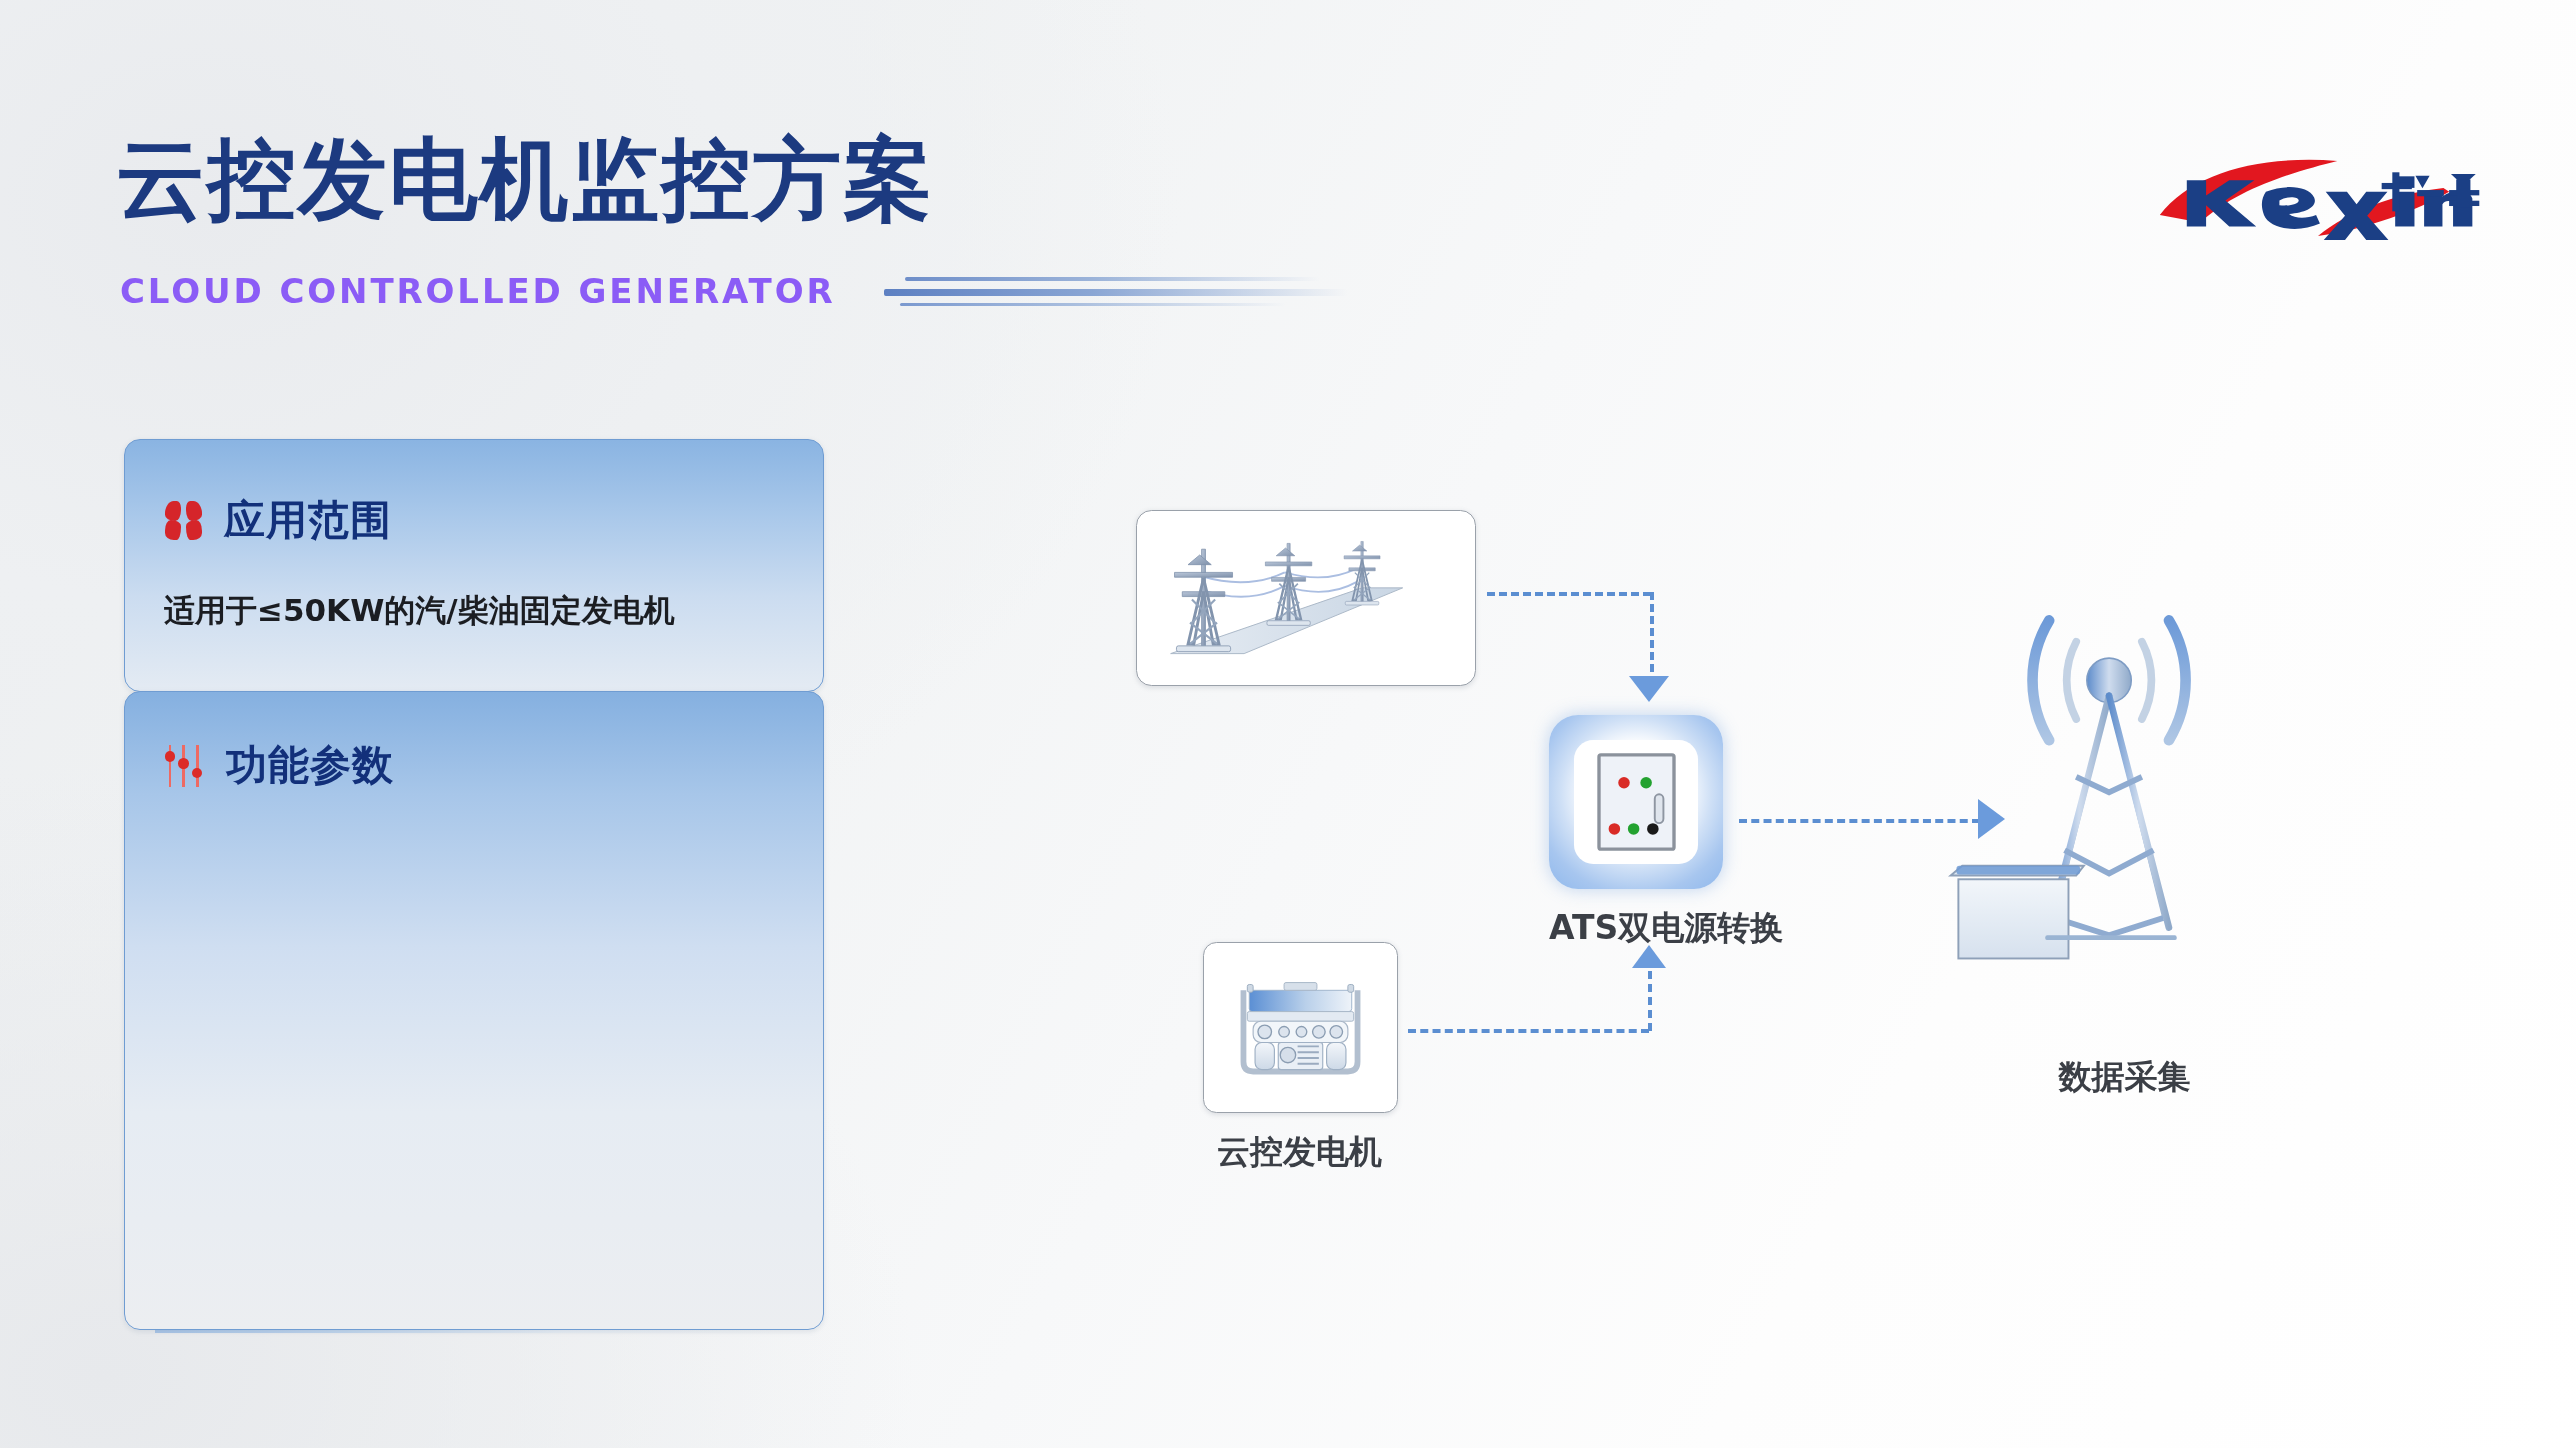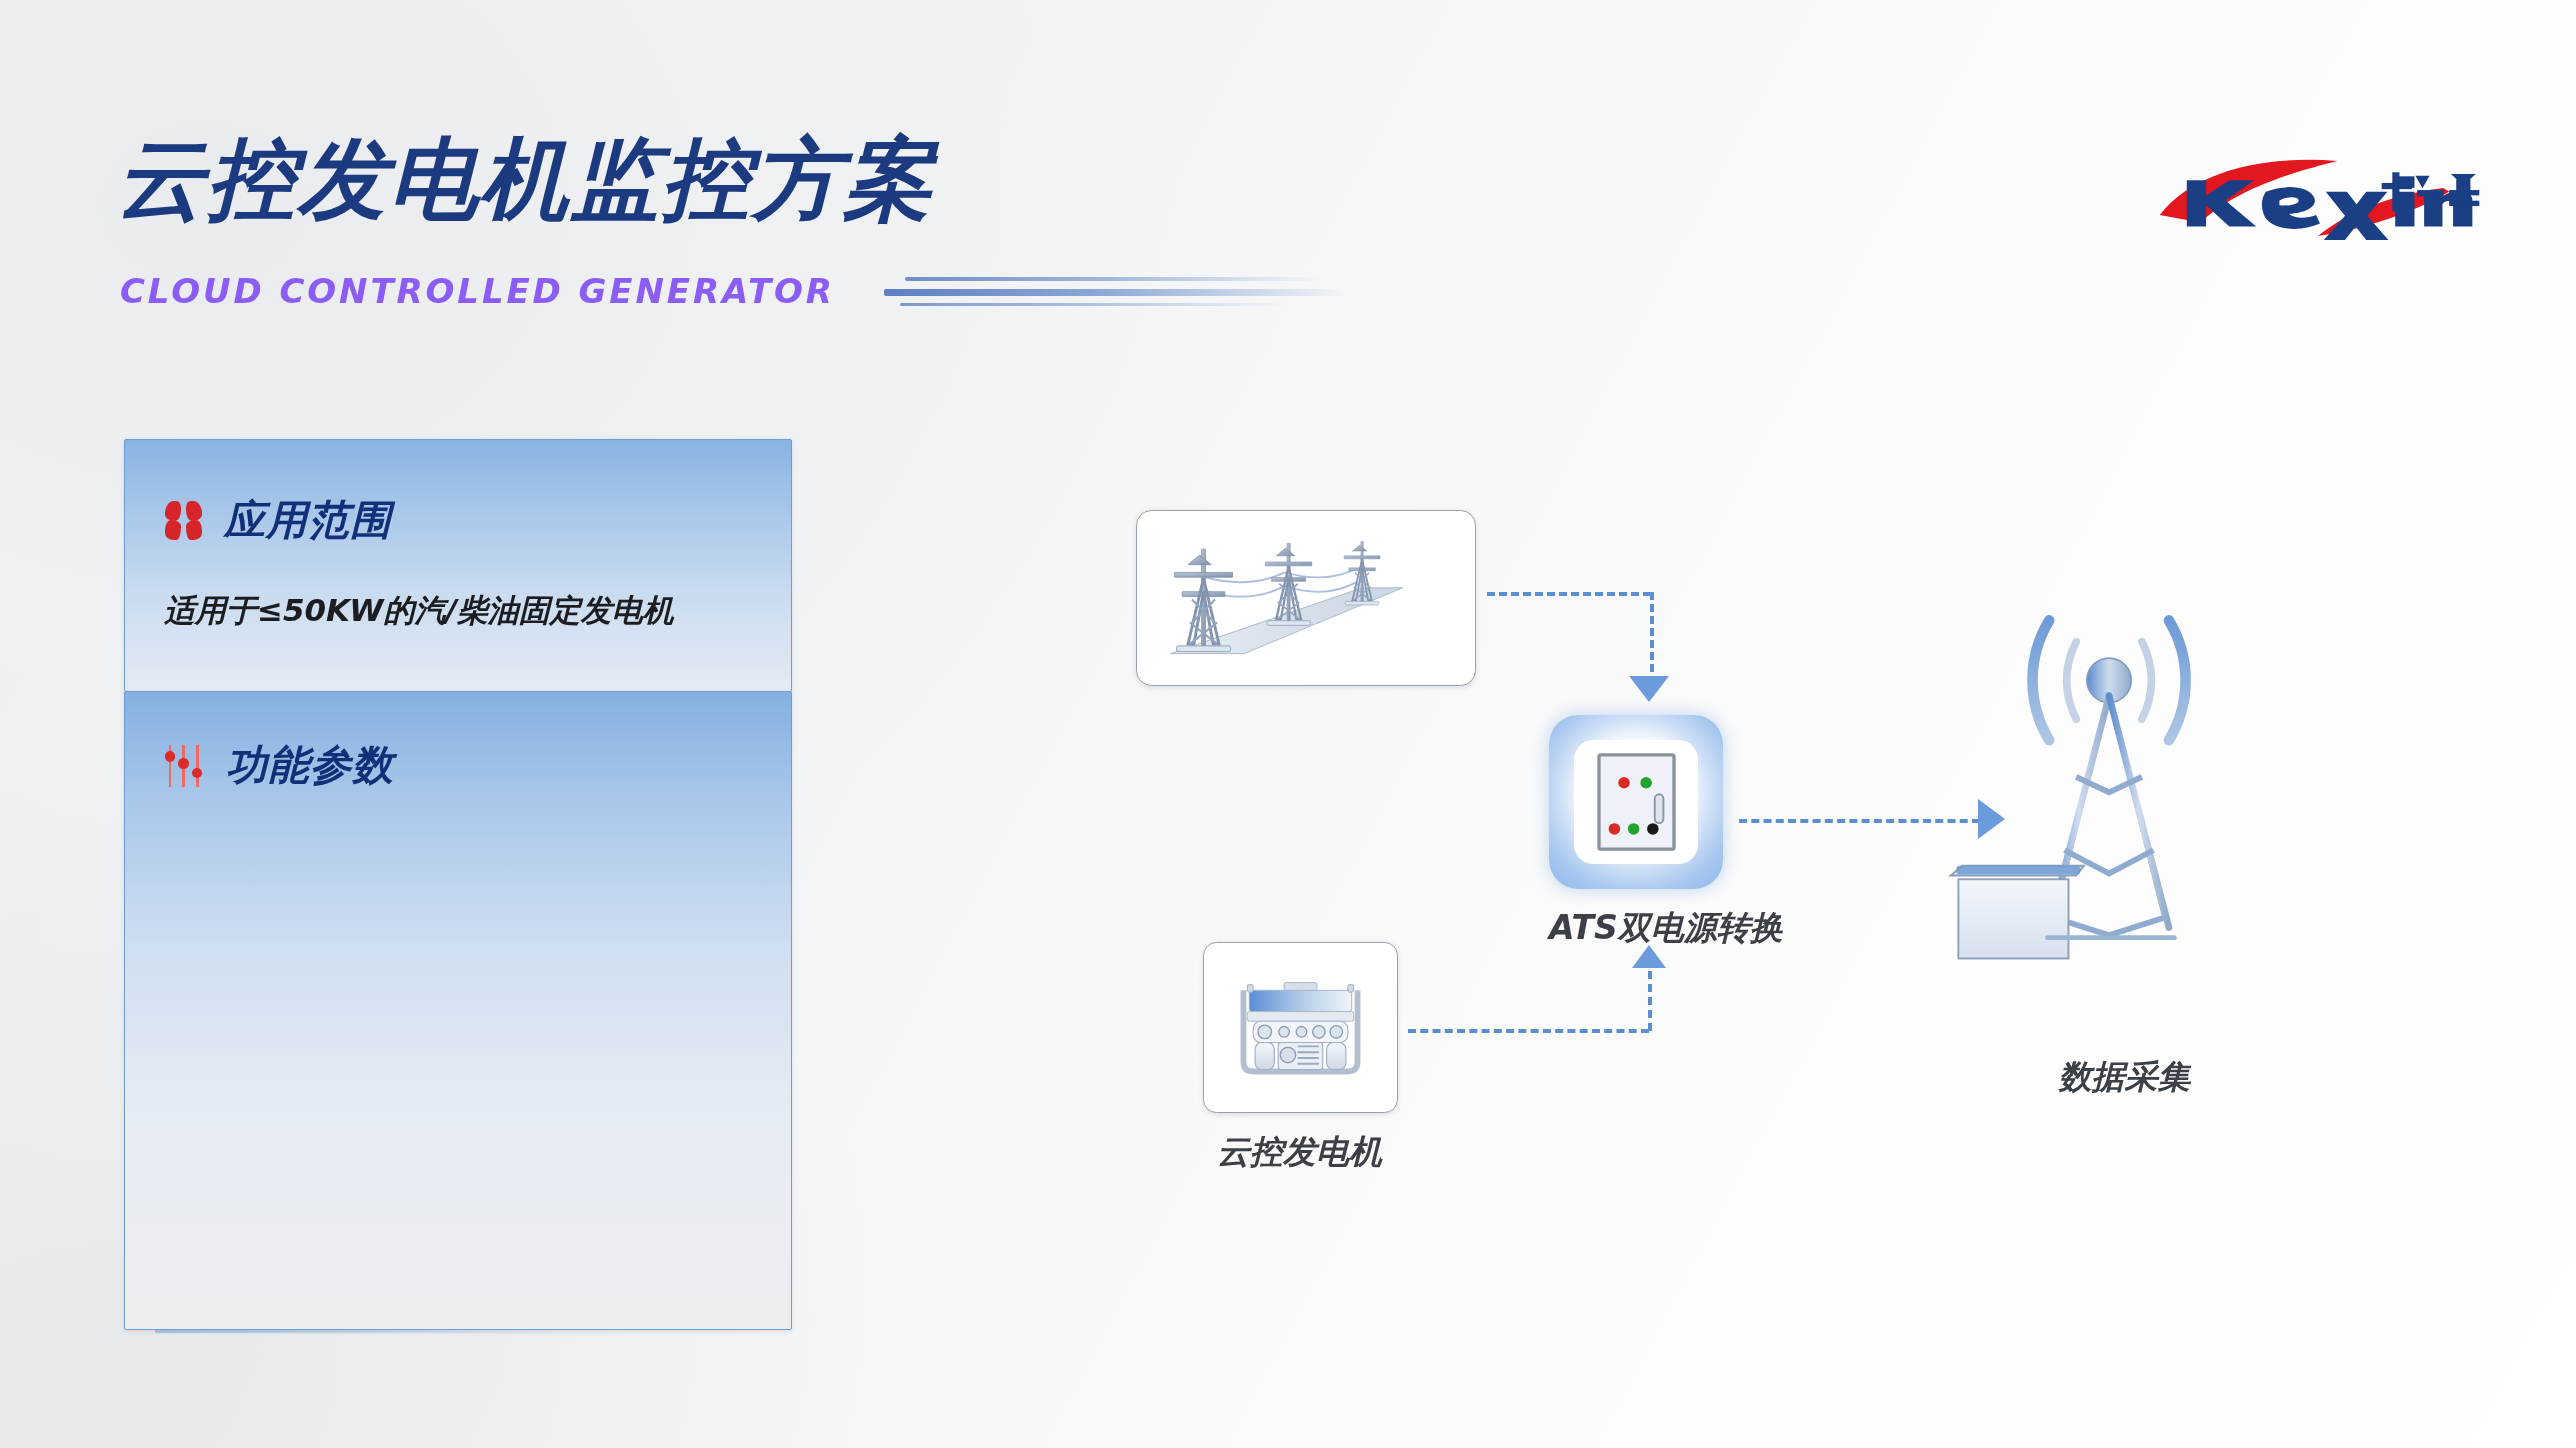--- a/index.html
+++ b/index.html
@@ -5,21 +5,21 @@
   html,body{margin:0;padding:0;}
   body{
     width:2576px;height:1449px;overflow:hidden;
     font-family:"Liberation Sans","DejaVu Sans",sans-serif;
     background:
       radial-gradient(ellipse 1352px 1062px at 8% 14%, #e9ebee 0%, #eef0f2 38%, rgba(245,246,247,0) 72%),
       radial-gradient(ellipse 1159px 869px at 4% 95%, #e7e9ec 0%, rgba(240,242,244,0) 70%),
       linear-gradient(118deg,#eceef0 0%,#f0f2f3 26%,#f7f8f9 52%,#fdfdfd 74%,#ffffff 100%);
     position:relative;
   }
-  .stage{position:absolute;left:0;top:0;width:2296px;height:1449px;font-style:italic;}
+  .stage{position:absolute;left:0;top:0;width:2296px;height:1449px;}
 
   
   .title{
     position:absolute;left:116px;top:135px;
     font-size:89px;font-weight:bold;letter-spacing:1.9px;
     color:#1c3a80;line-height:1;white-space:nowrap;
     font-family:"DejaVu Sans","Liberation Sans",sans-serif;
   }
   .subtitle{
     position:absolute;left:120px;top:271px;
@@ -34,23 +34,24 @@
   .subrules i.r2{top:11.6px;height:7.7px;width:464px;left:0px;
     background:linear-gradient(90deg,#5d80c2 0%,#8aa6d4 45%,rgba(200,212,232,0) 100%);}
   .subrules i.r3{top:26px;height:2.9px;width:386px;left:15.5px;
     background:linear-gradient(90deg,#7b99cf 0%,#a9bede 45%,rgba(205,216,234,0) 100%);}
 
   
   .logo{position:absolute;left:2154px;top:155px;width:328px;height:87px;}
 
   
   .card{
-    position:absolute;border-radius:2px;
+    position:absolute;border-radius:16px;
     border:1.4px solid #6f9cd2;
     box-shadow:0 1.9px 5.8px rgba(90,110,140,.14);
+    padding-left:32px;
   }
   .card-scope{
     left:124px;top:439px;width:666px;height:251px;
     background:linear-gradient(180deg,#8ab4e2 0%,#a9c8ea 30%,#cbdcf0 62%,#e4ebf3 100%);
     z-index:2;
   }
   .card-func{
     left:124px;top:691px;width:666px;height:637px;
     background:linear-gradient(180deg,#85b0e0 0%,#a7c6e9 16%,#cfdef1 40%,#e6ecf3 66%,#eceef1 100%);
     z-index:3;

